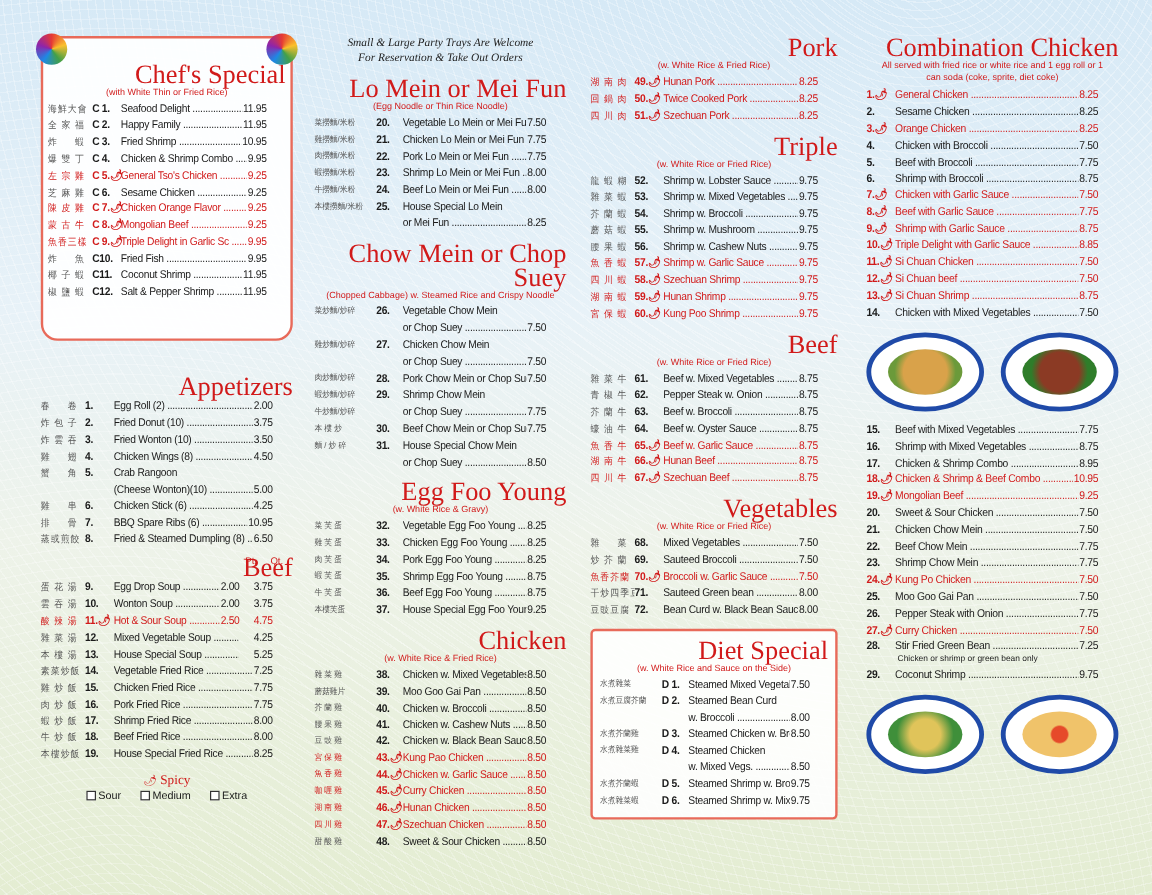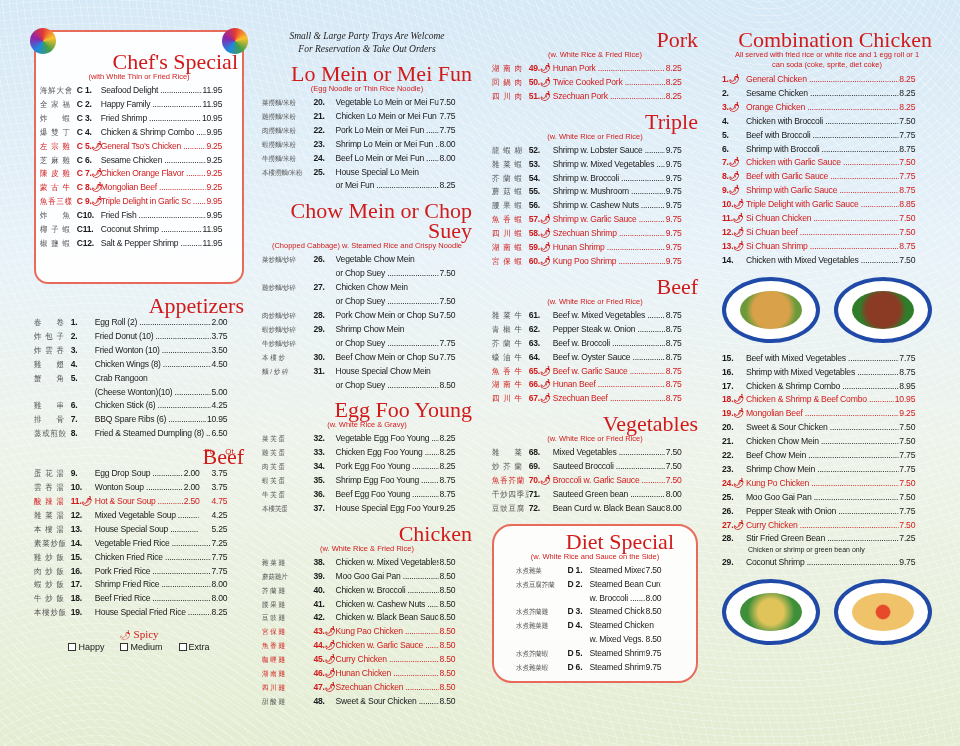--- a/index.html
+++ b/index.html
@@ -29,21 +29,21 @@
 .row.hot .cn{color:#d11a1a}
 .row.cont .nm::after{content:""}
 .wide .cn{width:56px;font-size:7px;letter-spacing:0}
 .wide .no{width:24px}
 .tagline{font-family:"Liberation Serif",serif;font-style:italic;font-size:9.5px;text-align:center;line-height:13px;color:#222;margin-bottom:8px}
 .ptqt{position:absolute;right:8px;top:0;font-size:8px;color:#d11a1a}
 .spicy{text-align:center;margin-top:8px}
 .spicy .t{color:#d11a1a;font-family:"Liberation Serif",serif;font-weight:normal;font-size:11px}
 .opts{display:flex;justify-content:center;gap:16px;font-size:9px;margin-top:2px}
 .box{display:inline-block;width:8px;height:8px;border:1px solid #333;margin-right:2px;vertical-align:-1px;background:#fff}
-.dietbox{border:2px solid #e86a5a;border-radius:20px;background:rgba(255,255,255,.88);padding:6px 22px 6px;margin-top:8px}
+.dietbox{border:2px solid #e86a5a;border-radius:4px;background:rgba(255,255,255,.88);padding:6px 6px 6px;margin-top:8px}
 .combo .no{width:26px}
 .combo .row{font-size:9.4px}
 .note{font-size:7px;margin-left:26px;line-height:10px}
 .plates{display:flex;justify-content:space-between;margin:10px 0 8px}
 .plate{width:98px;height:66px;border-radius:50%;border:4px solid #1f4aa8;background:radial-gradient(ellipse at center,#f4e2b0 0 28%,#fff 30%);position:relative}
 .plate .food{position:absolute;inset:10px 14px;border-radius:50%}
 </style>
 </head>
 <body>
 <div class="bgwave"></div>
@@ -134,21 +134,21 @@
         </div>
         <div class="row">
           <span class="cn">椒 鹽 蝦</span>
           <span class="no">C12.</span>
           <span class="sp"></span>
           <span class="nm">Salt &amp; Pepper Shrimp</span>
           <span class="pr">11.95</span>
         </div>
       </div>
   </div>
-  <h2 style="margin-top:12px">Appetizers</h2>
+  <h2 style="margin-top:28px">Appetizers</h2>
   <div>
       <div class="row">
         <span class="cn">春 　 卷</span>
         <span class="no">1.</span>
         <span class="sp"></span>
         <span class="nm">Egg Roll (2)</span>
         <span class="pr">2.00</span>
       </div>
       <div class="row">
         <span class="cn">炸 包 子</span>
@@ -293,21 +293,21 @@
         <span class="cn">本樓炒飯</span>
         <span class="no">19.</span>
         <span class="sp"></span>
         <span class="nm">House Special Fried Rice</span>
         <span class="pr">8.25</span>
       </div>
     </div>
   <div class="spicy">
     <div class="t"><span style="font-size:9px">🌶</span> <span>Spicy</span></div>
     <div class="opts">
-      <label><span class="box"></span><span>Happy</span></label>
+      <label><span class="box"></span><span>Sour</span></label>
       <label><span class="box"></span><span>Medium</span></label>
       <label><span class="box"></span><span>Extra</span></label>
     </div>
   </div>
 </div>
 
 <div class="col c2 wide">
   <div class="tagline">
       <div>Small &amp; Large Party Trays Are Welcome</div>
       <div>For Reservation &amp; Take Out Orders</div>

